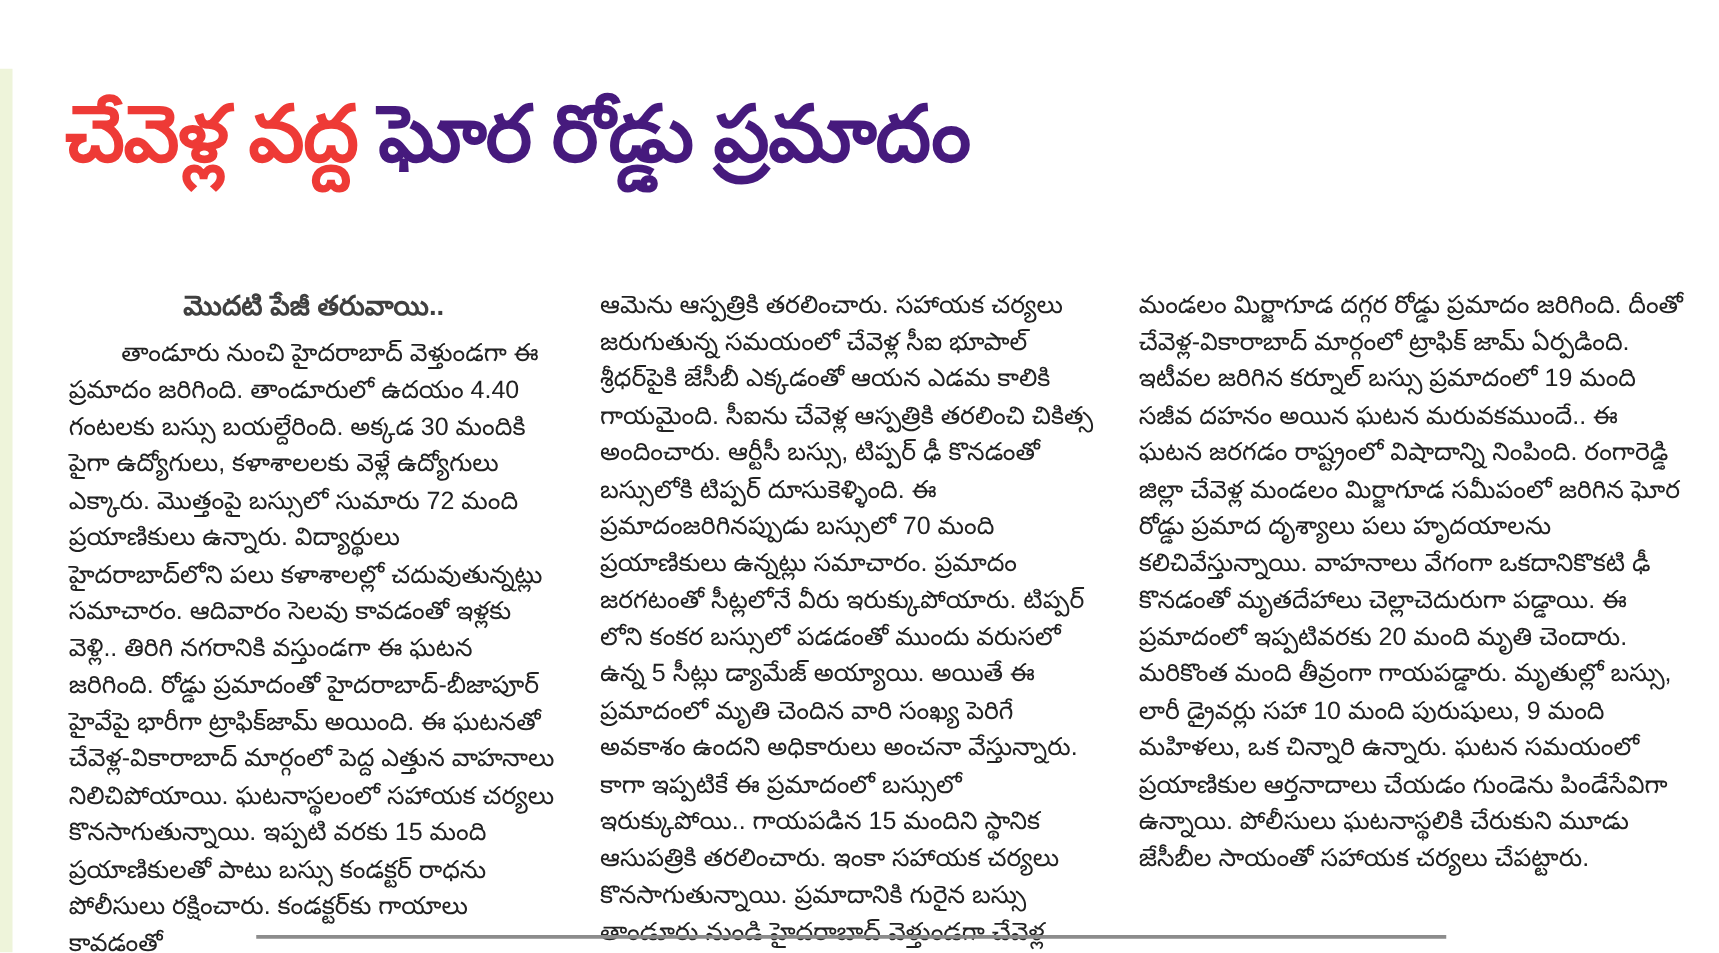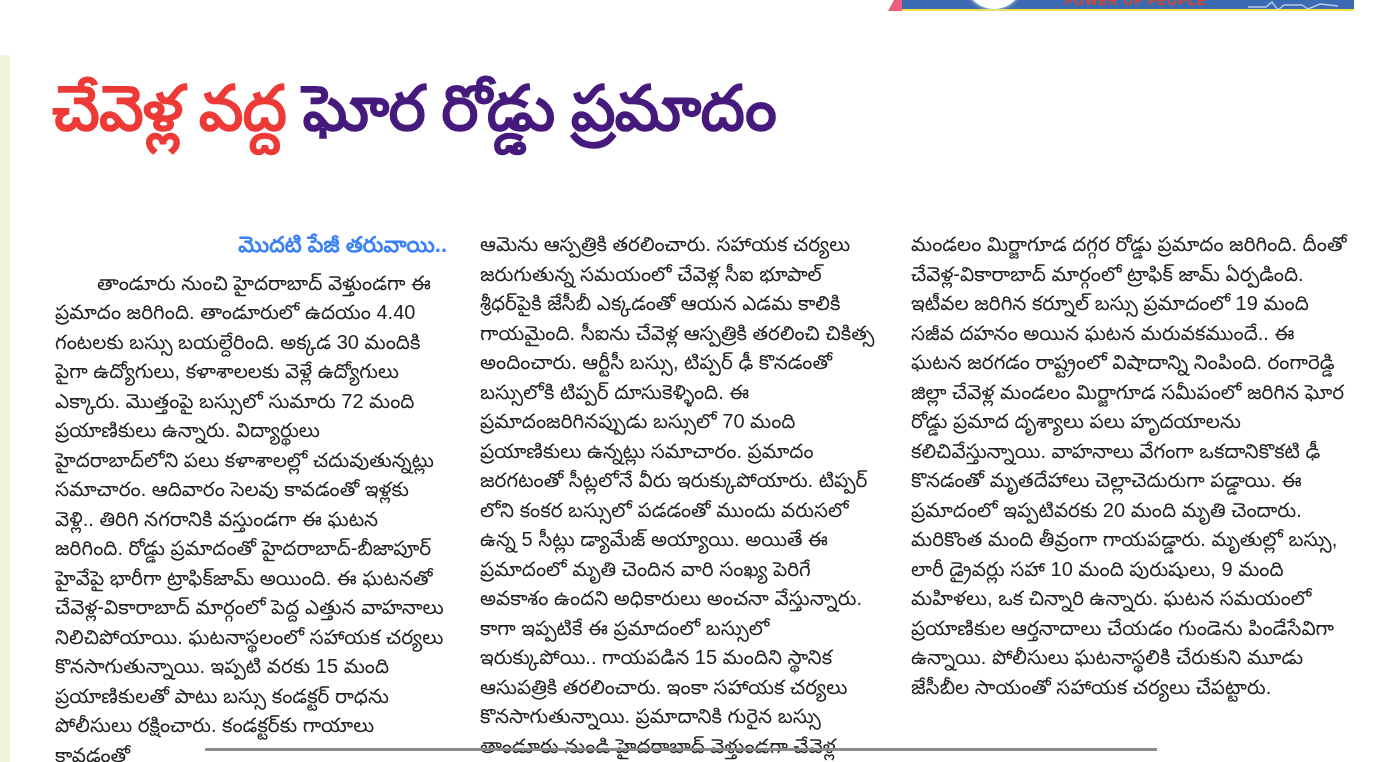--- a/index.html
+++ b/index.html
@@ -32,44 +32,35 @@
   .headline .part1 { color:#ee3a36; }
   .headline .part2 { color:#461a7d; }
 
   
   .columns { position:absolute; left:55px; top:230px; width:1292px;
              display:flex; gap:33px; }
   .col { color:#222222; font-size:20px; line-height:29.5px; text-align:left; }
   .col1 { width:392px; }
   .col2 { width:398px; }
   .col3 { width:436px; }
-  .continuation-head { color:#3b82f6; font-weight:bold; font-size:22px;
-             text-align:right; margin-bottom:9px; }
+  .continuation-head { color:#404040; font-weight:bold; font-size:22px;
+             text-align:center; margin-bottom:9px; }
   .col1 .body-text { text-indent:42px; }
 
   
   .bottom-rule { position:absolute; left:205px; top:748px; width:952px; height:3px;
              background:#8c8c8c; }
 </style>
 </head>
 <body>
 
 <div class="page">
 
   <div class="edge-strip"></div>
 
-  <div class="masthead">
-    <div class="masthead-corner"></div>
-    <div class="masthead-blue"></div>
-    <div class="masthead-circle"></div>
-    <div class="masthead-tagline">POWER OF PEOPLE</div>
-    <svg class="masthead-pulse" width="90" height="10" viewBox="0 0 90 10">
-      <polyline points="0,6 18,6 24,1 30,9 36,4 54,4 60,8 72,3 90,5" fill="none" stroke="#dfe9f7" stroke-width="1.4"></polyline>
-    </svg>
-  </div>
 
   <h1 class="headline"><span class="part1">చేవెళ్ల వద్ద</span><span> </span><span class="part2">ఘోర రోడ్డు ప్రమాదం</span></h1>
 
   <div class="columns">
     <div class="col col1">
       <div class="continuation-head">మొదటి పేజీ తరువాయి..</div>
       <p class="body-text">తాండూరు నుంచి హైదరాబాద్ వెళ్తుండగా ఈ ప్రమాదం జరిగింది. తాండూరులో ఉదయం 4.40 గంటలకు బస్సు బయల్దేరింది. అక్కడ 30 మందికి పైగా ఉద్యోగులు, కళాశాలలకు వెళ్లే ఉద్యోగులు ఎక్కారు. మొత్తంపై బస్సులో సుమారు 72 మంది ప్రయాణికులు ఉన్నారు. విద్యార్థులు హైదరాబాద్‌లోని పలు కళాశాలల్లో చదువుతున్నట్లు సమాచారం. ఆదివారం సెలవు కావడంతో ఇళ్లకు వెళ్లి.. తిరిగి నగరానికి వస్తుండగా ఈ ఘటన జరిగింది. రోడ్డు ప్రమాదంతో హైదరాబాద్-బీజాపూర్ హైవేపై భారీగా ట్రాఫిక్‌జామ్ అయింది. ఈ ఘటనతో చేవెళ్ల-వికారాబాద్ మార్గంలో పెద్ద ఎత్తున వాహనాలు నిలిచిపోయాయి. ఘటనాస్థలంలో సహాయక చర్యలు కొనసాగుతున్నాయి. ఇప్పటి వరకు 15 మంది ప్రయాణికులతో పాటు బస్సు కండక్టర్ రాధను పోలీసులు రక్షించారు. కండక్టర్‌కు గాయాలు కావడంతో</p>
     </div>
     <div class="col col2">
       <p class="body-text">ఆమెను ఆస్పత్రికి తరలించారు. సహాయక చర్యలు జరుగుతున్న సమయంలో చేవెళ్ల సీఐ భూపాల్ శ్రీధర్‌పైకి జేసీబీ ఎక్కడంతో ఆయన ఎడమ కాలికి గాయమైంది. సీఐను చేవెళ్ల ఆస్పత్రికి తరలించి చికిత్స అందించారు. ఆర్టీసీ బస్సు, టిప్పర్ ఢీ కొనడంతో బస్సులోకి టిప్పర్ దూసుకెళ్ళింది. ఈ ప్రమాదంజరిగినప్పుడు బస్సులో 70 మంది ప్రయాణికులు ఉన్నట్లు సమాచారం. ప్రమాదం జరగటంతో సీట్లలోనే వీరు ఇరుక్కుపోయారు. టిప్పర్ లోని కంకర బస్సులో పడడంతో ముందు వరుసలో ఉన్న 5 సీట్లు డ్యామేజ్ అయ్యాయి. అయితే ఈ ప్రమాదంలో మృతి చెందిన వారి సంఖ్య పెరిగే అవకాశం ఉందని అధికారులు అంచనా వేస్తున్నారు. కాగా ఇప్పటికే ఈ ప్రమాదంలో బస్సులో ఇరుక్కుపోయి.. గాయపడిన 15 మందిని స్థానిక ఆసుపత్రికి తరలించారు. ఇంకా సహాయక చర్యలు కొనసాగుతున్నాయి. ప్రమాదానికి గురైన బస్సు తాండూరు నుండి హైదరాబాద్ వెళ్తుండగా చేవెళ్ల</p>

